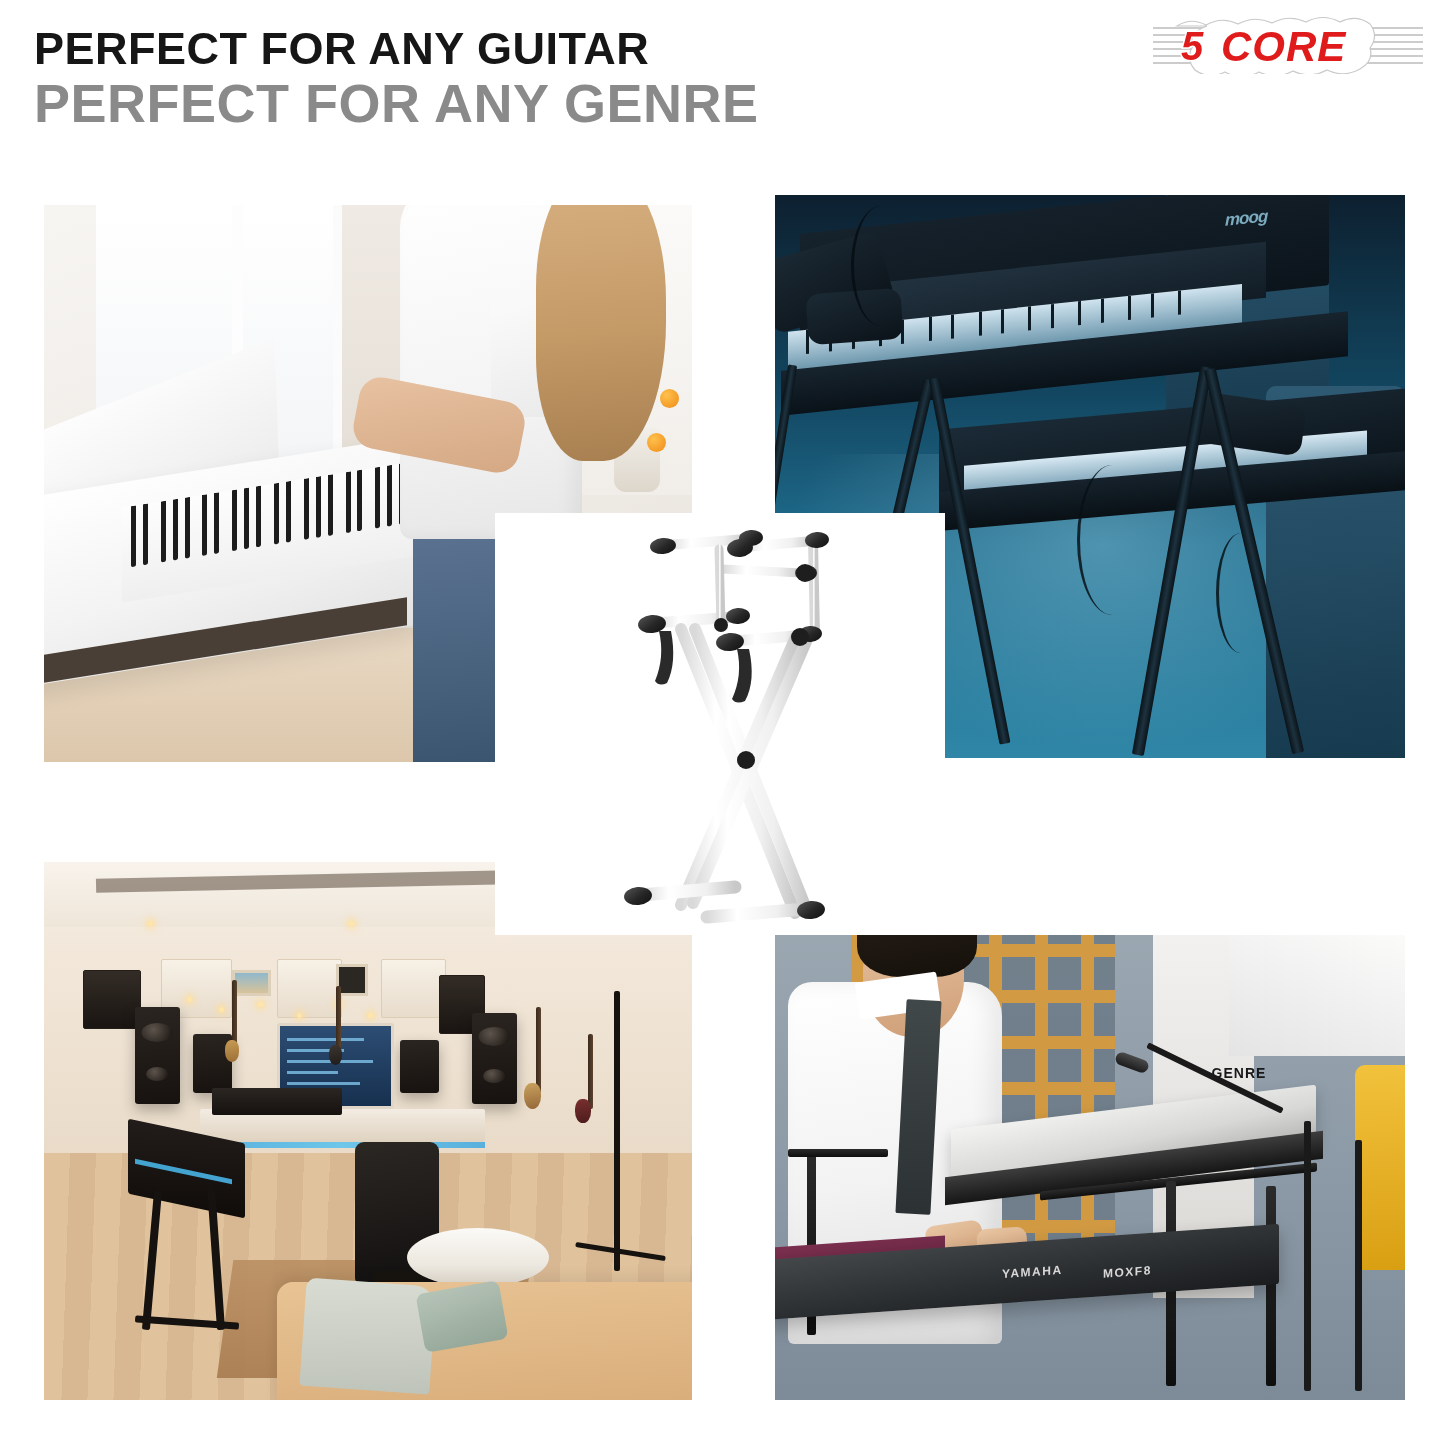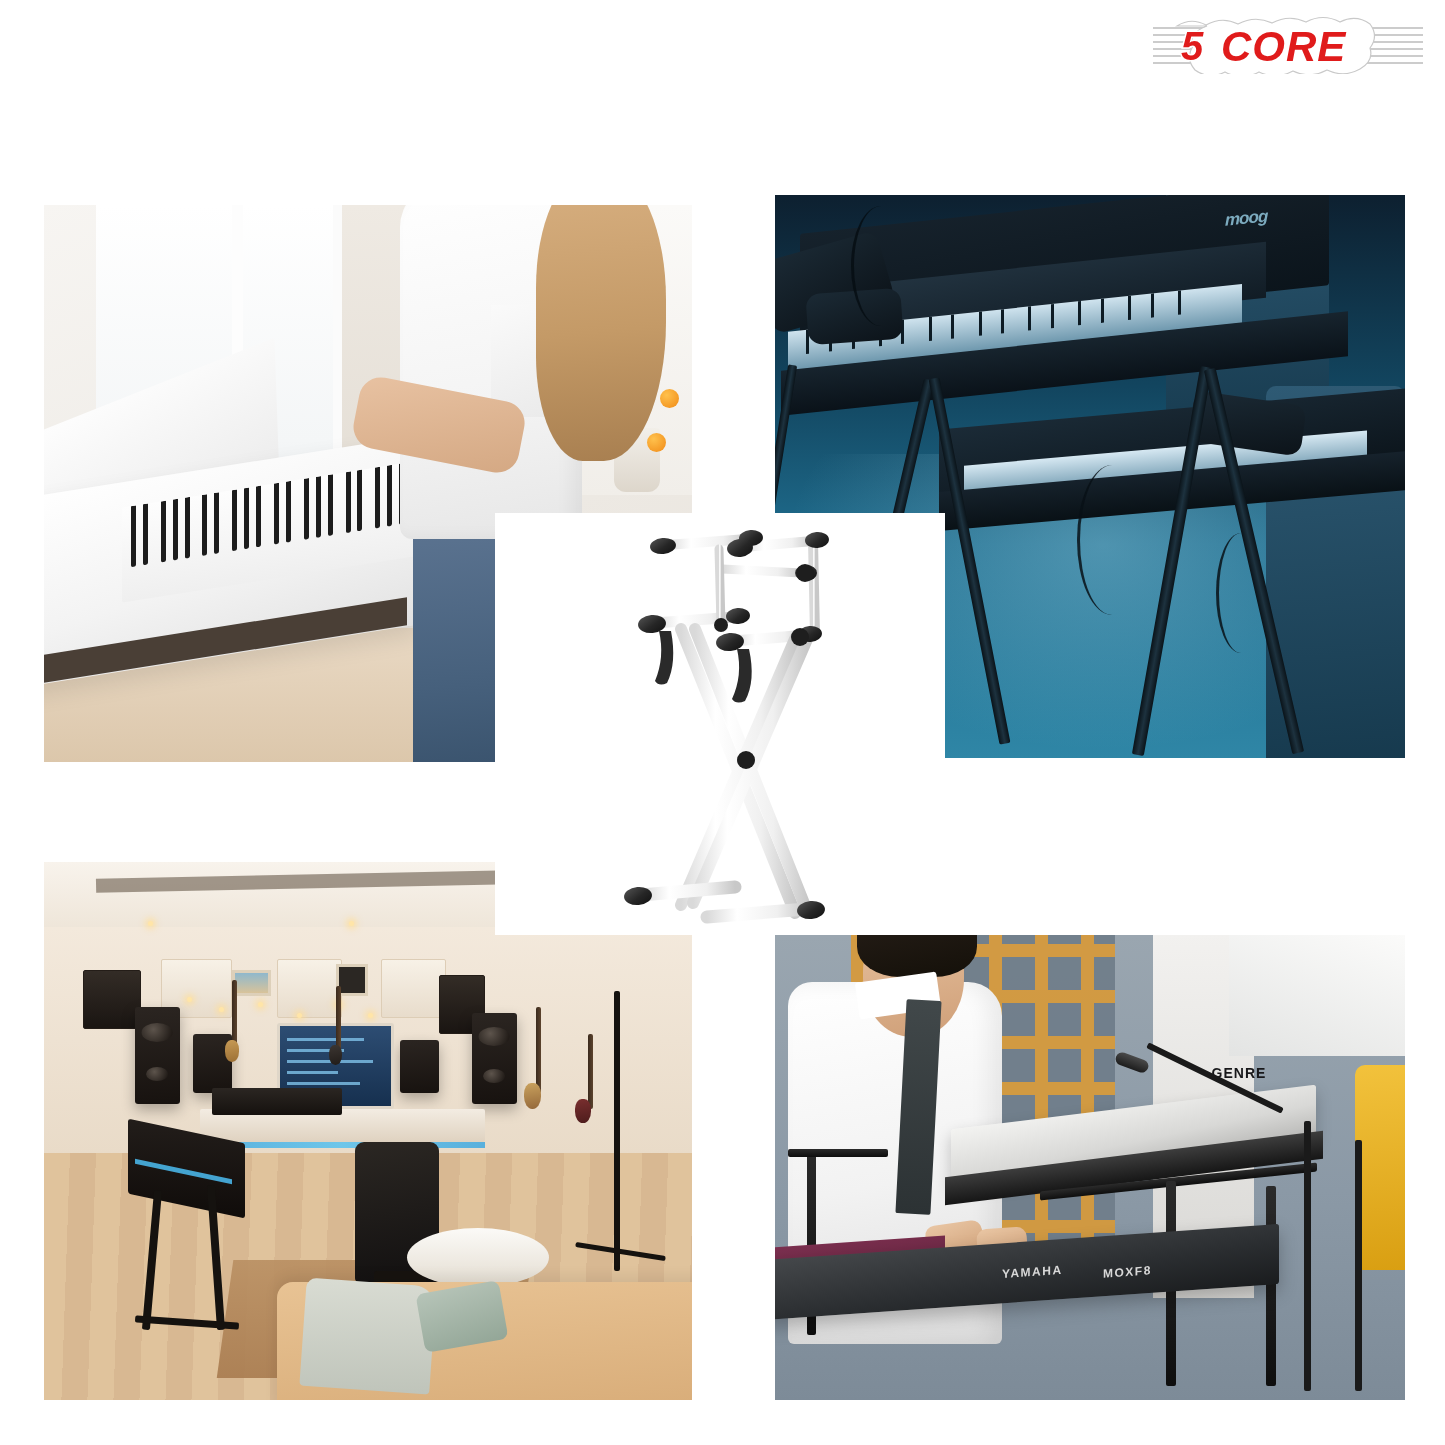--- a/index.html
+++ b/index.html
@@ -278,20 +278,22 @@
 
   
   #panel-product svg { display:block; width:100%; height:100%; }
 </style>
 </head>
 <body>
 
 <div class="page">
 
   <div class="headline">
+    <div class="headline-line1">PERFECT FOR ANY GUITAR</div>
+    <div class="headline-line2">PERFECT FOR ANY GENRE</div>
   </div>
 
   <div class="brand-logo">
     <svg viewBox="0 0 278 58" xmlns="http://www.w3.org/2000/svg">
       <g stroke="#9a9a9a" stroke-width="1.1">
         <line x1="4" y1="12" x2="274" y2="12"></line>
         <line x1="4" y1="19" x2="274" y2="19"></line>
         <line x1="4" y1="26" x2="274" y2="26"></line>
         <line x1="4" y1="33" x2="274" y2="33"></line>
         <line x1="4" y1="40" x2="274" y2="40"></line>

